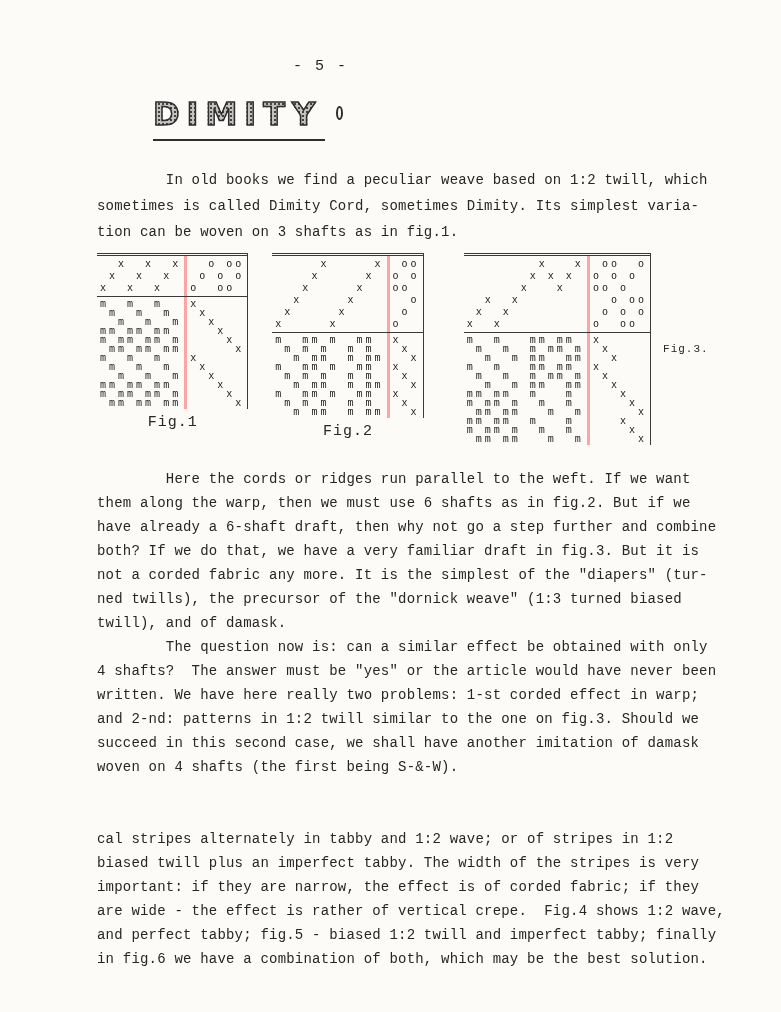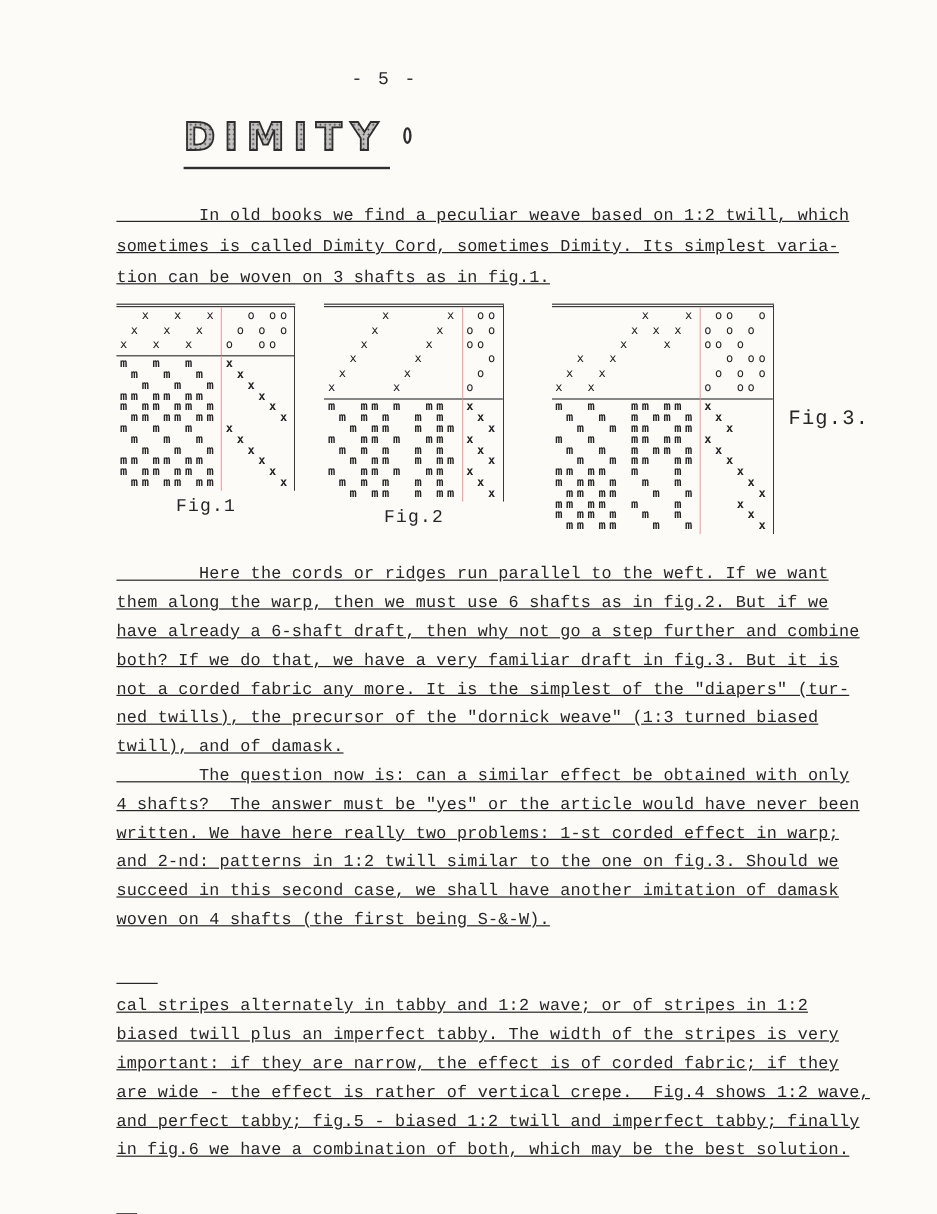--- a/index.html
+++ b/index.html
@@ -47,21 +47,20 @@
     width:172px;
     border-top:2.5px solid #2f2f2f;
     margin-top:3px;
   }
   
   .para{
     white-space:pre;
     font-size:14px;
     line-height:24px;
     letter-spacing:0.2px;
-    text-decoration:underline;
   }
   .para.p1{margin-top:26px;line-height:26px;}
   .para.after-figs{margin-top:22px;}
   .p4-first{padding-left:8ch;}
   .u{text-decoration:underline;text-underline-offset:3px;}
   
   .figure-band{
     margin-top:8px;
     display:flex;
     align-items:flex-start;
@@ -80,32 +79,32 @@
   .drow.tband{border-bottom:1px solid #3a3a3a;}
   pre.grid{
     margin:0;
     font-family:"DejaVu Sans Mono", monospace;
     font-size:10px;
     color:#232323;
     letter-spacing:3px;
     padding:2px 3px;
   }
   pre.grid.top{line-height:12px;}
-  pre.grid.bot{line-height:9px;font-weight:bold;}
-  pre.grid.rightcol{border-left:1px solid #fca5a5;}
+  pre.grid.bot{line-height:9px;}
+  pre.grid.rightcol{border-left:3px solid #fca5a5;}
   .fig-label{
     font-size:15px;
     margin-top:5px;
     text-align:center;
     letter-spacing:1px;
   }
   .fig3-label{
     align-self:center;
     margin-left:12px;
-    font-size:17px;
+    font-size:11px;
     letter-spacing:1px;
   }
 </style>
 </head>
 <body>
 
 <div class="page">
 
   <div class="page-number">- 5 -</div>
 

